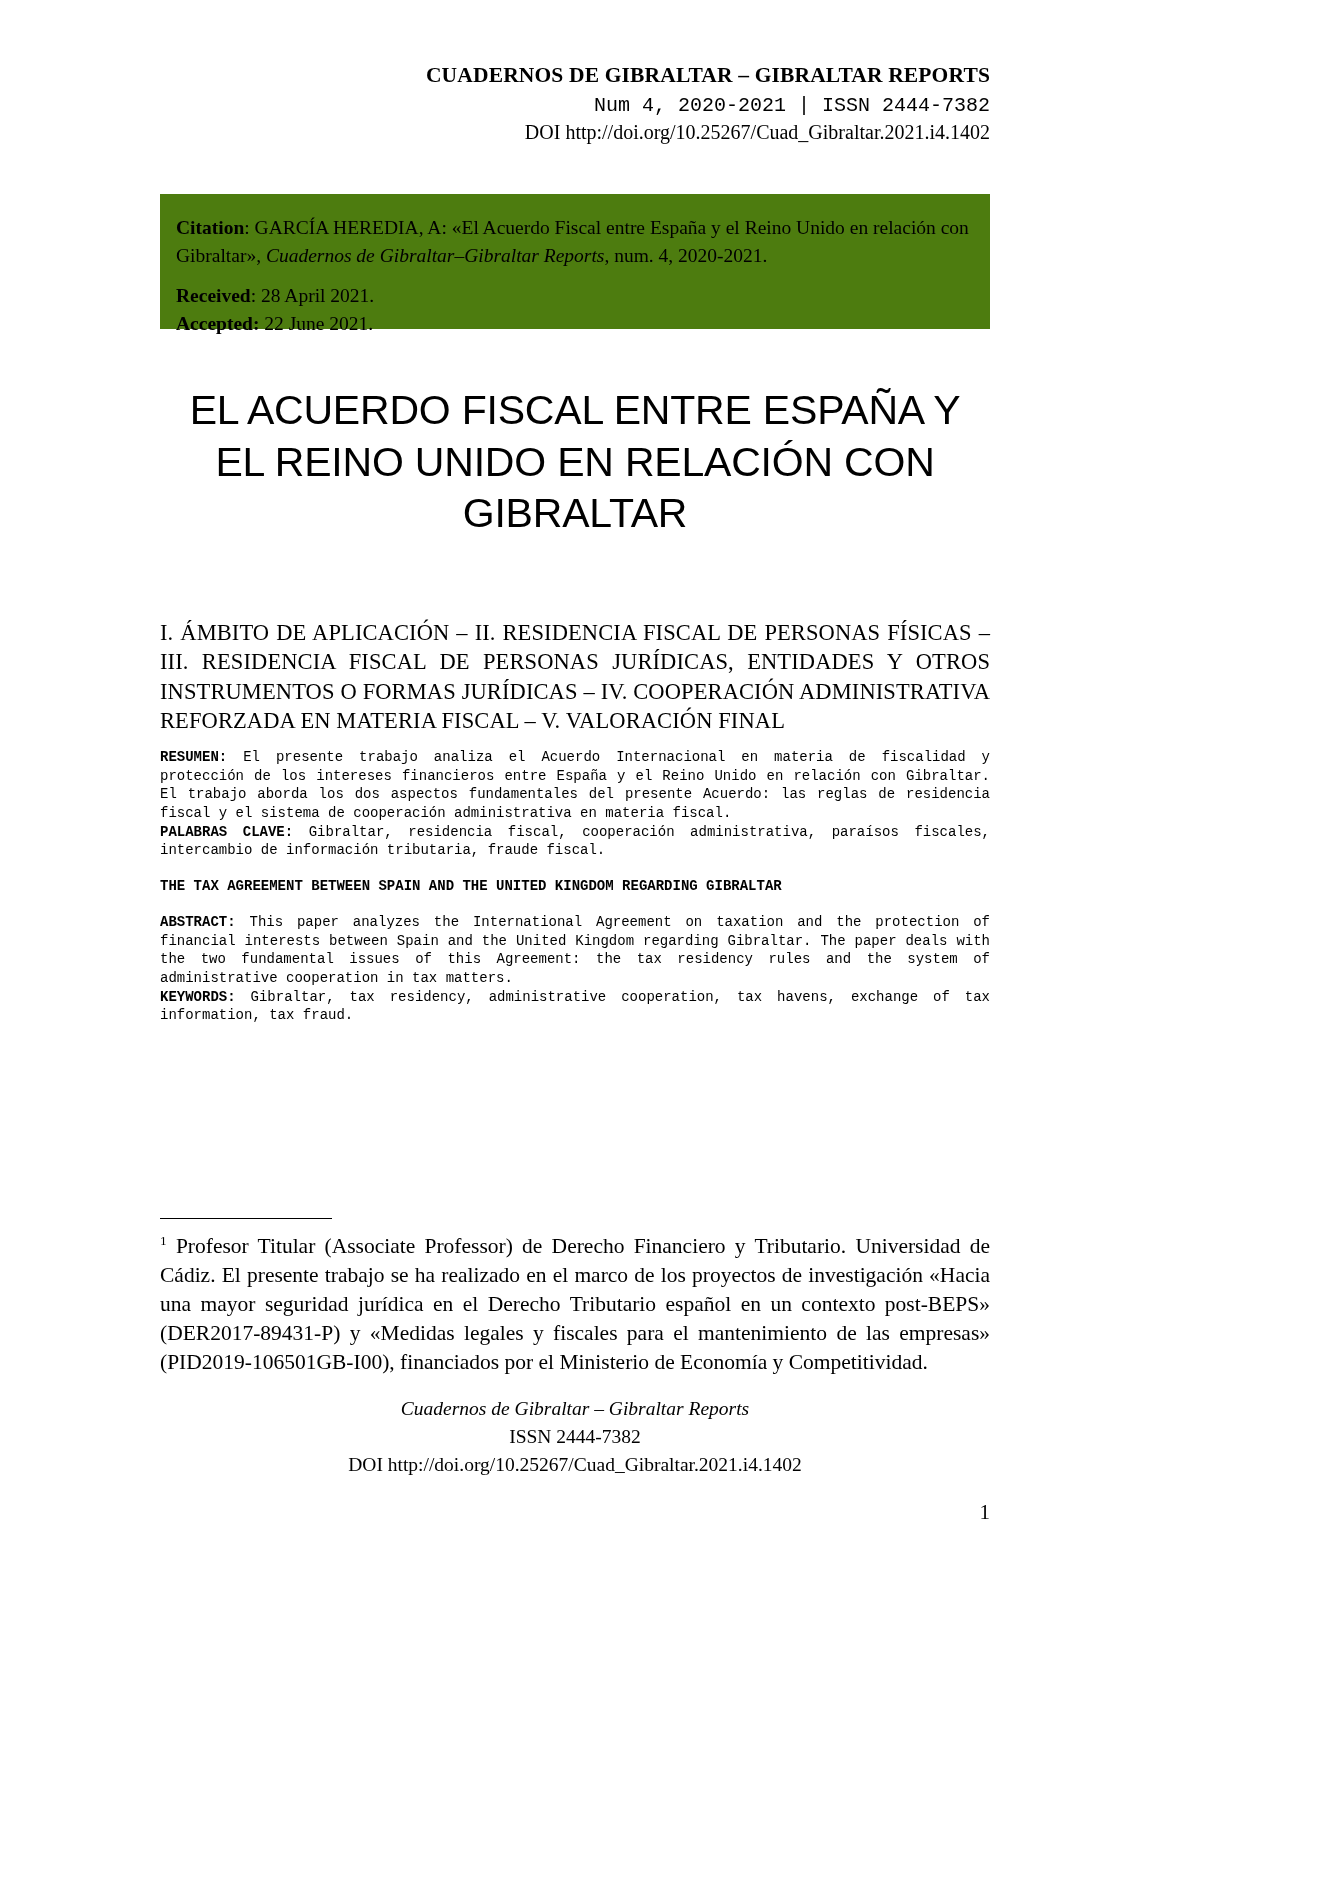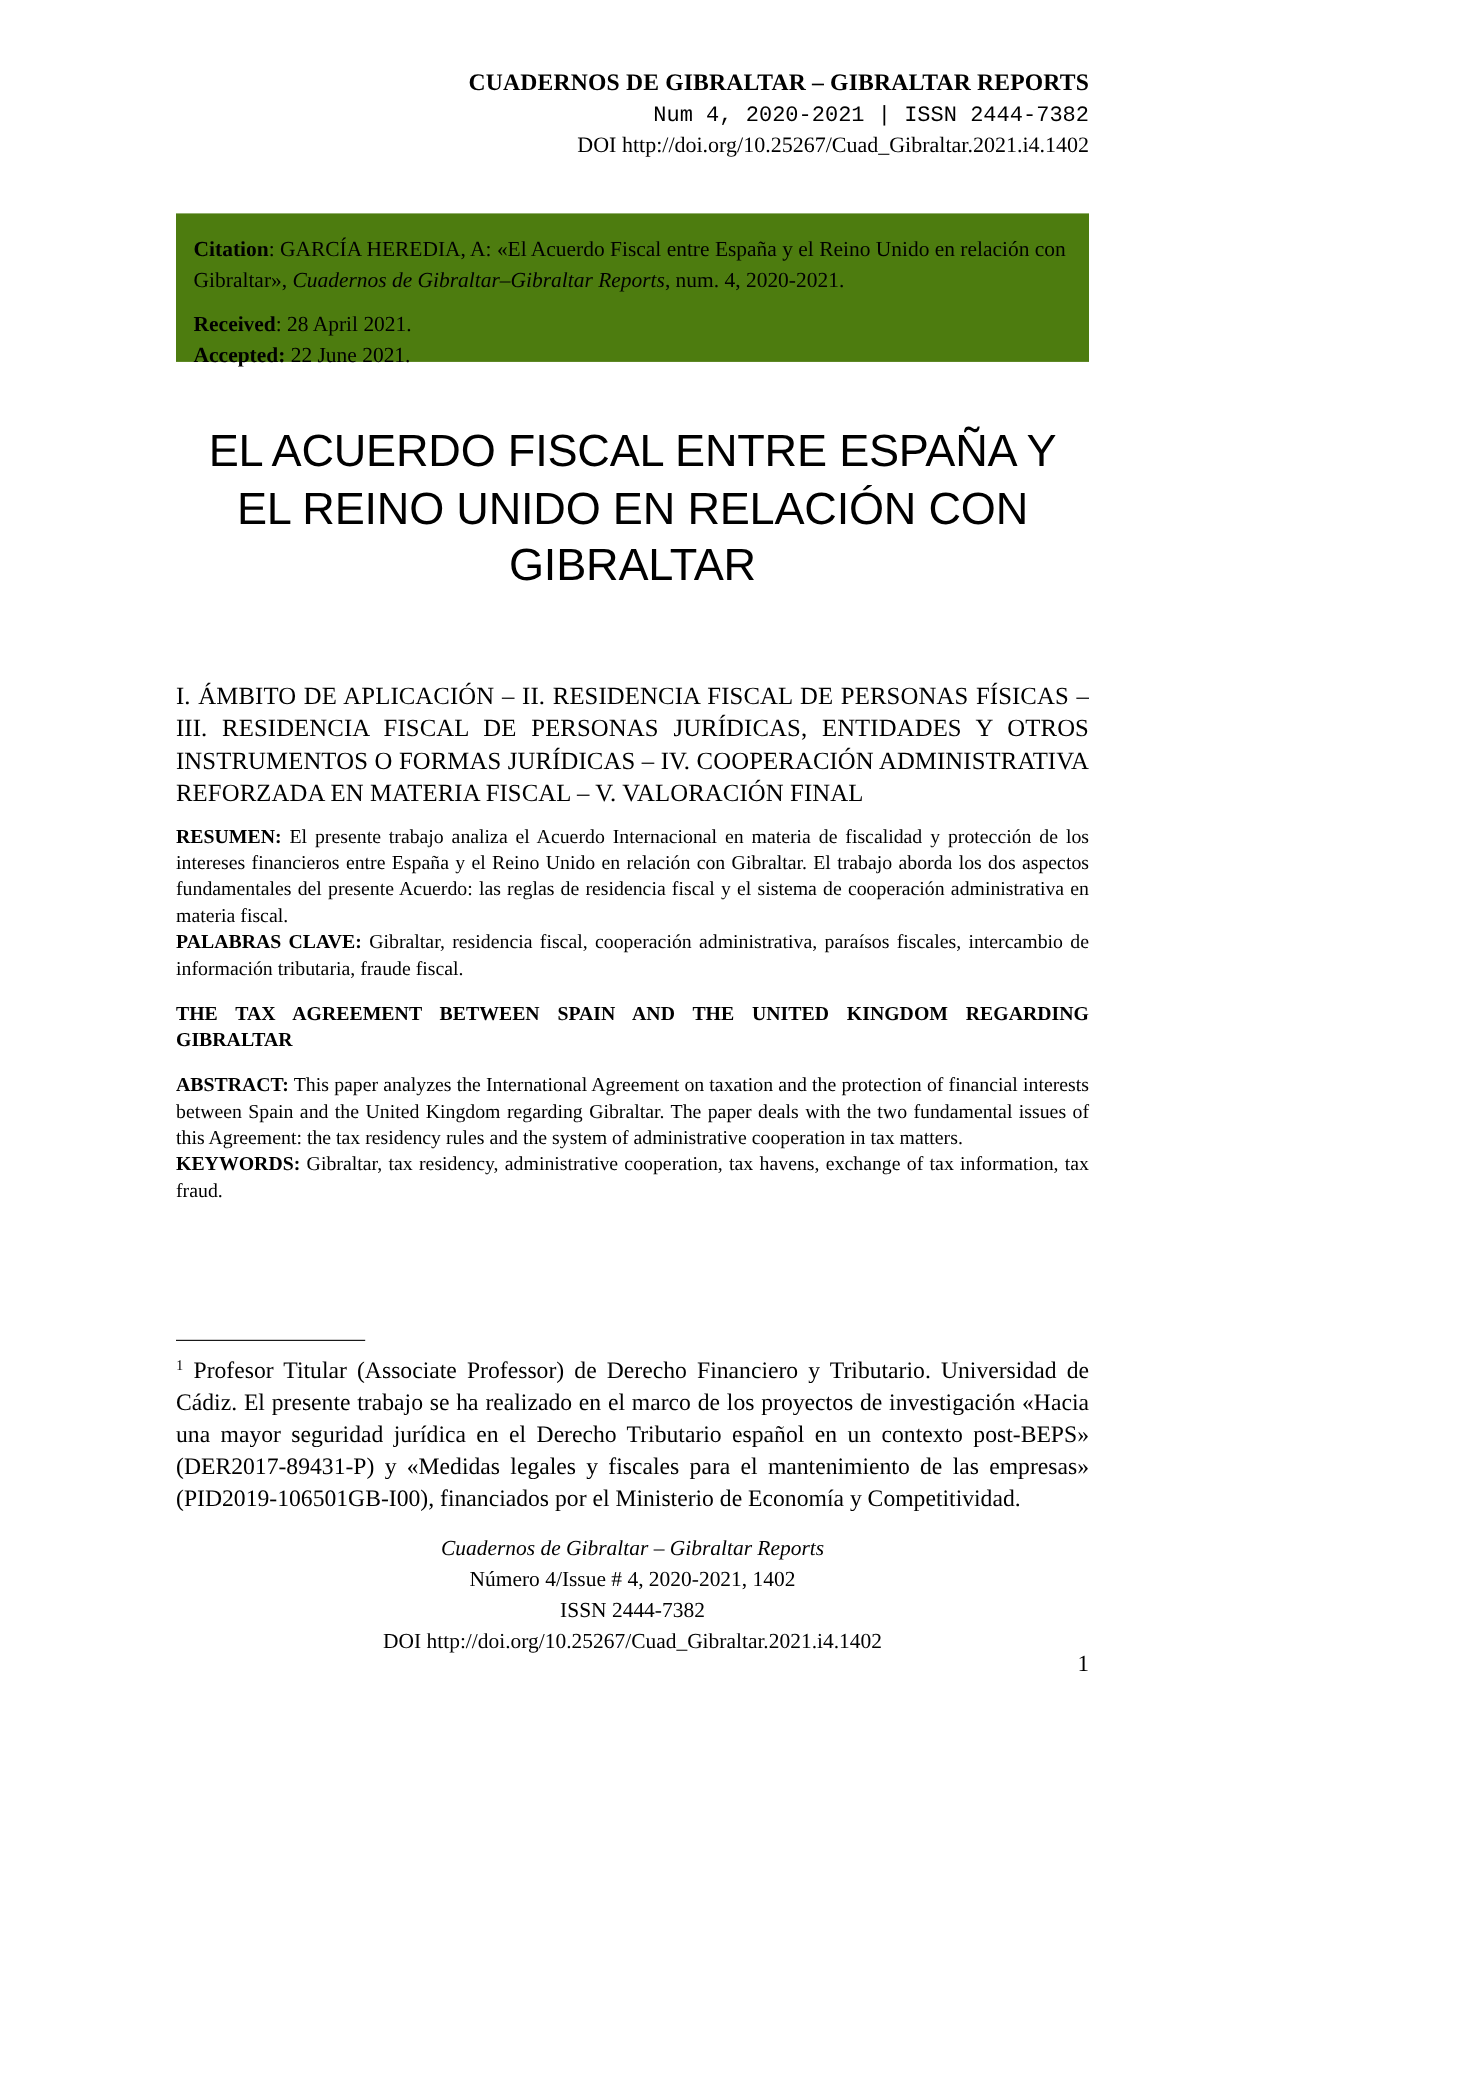--- a/index.html
+++ b/index.html
@@ -113,22 +113,23 @@
     line-height: 1.30;
     letter-spacing: 0.1px;
   }
 
   
   .abstracts {
     position: absolute;
     left: 160px;
     top: 748px;
     width: 830px;
-    font-size: 18px;
+    font-size: 14px;
     line-height: 1.335;
+    font-family: Liberation Mono, monospace;
   }
   .abstracts p {
     margin: 0;
     text-align: justify;
     text-align-last: left;
   }
   .abstracts .gap { margin-top: 17px; }
   .abstracts b { font-weight: bold; }
   .abstracts .eng-title {
     font-weight: bold;
@@ -225,20 +226,19 @@
     </p>
   </div>
 
   <div class="fn-rule"></div>
   <div class="footnote">
     <sup>1</sup><span> Profesor Titular (Associate Professor) de Derecho Financiero y Tributario. Universidad de Cádiz. El presente trabajo se ha realizado en el marco de los proyectos de investigación «Hacia una mayor seguridad jurídica en el Derecho Tributario español en un contexto post-BEPS» (DER2017-89431-P) y «Medidas legales y fiscales para el mantenimiento de las empresas» (PID2019-106501GB-I00), financiados por el Ministerio de Economía y Competitividad.</span>
   </div>
 
   <div class="footer">
     <div class="ital">Cuadernos de Gibraltar – Gibraltar Reports</div>
-    <div>Número 4/Issue # 4, 2020-2021, 1402</div>
     <div>ISSN 2444-7382</div>
     <div>DOI http://doi.org/10.25267/Cuad_Gibraltar.2021.i4.1402</div>
   </div>
 
   <div class="folio">1</div>
 
 </div>
 
 </body></html>

